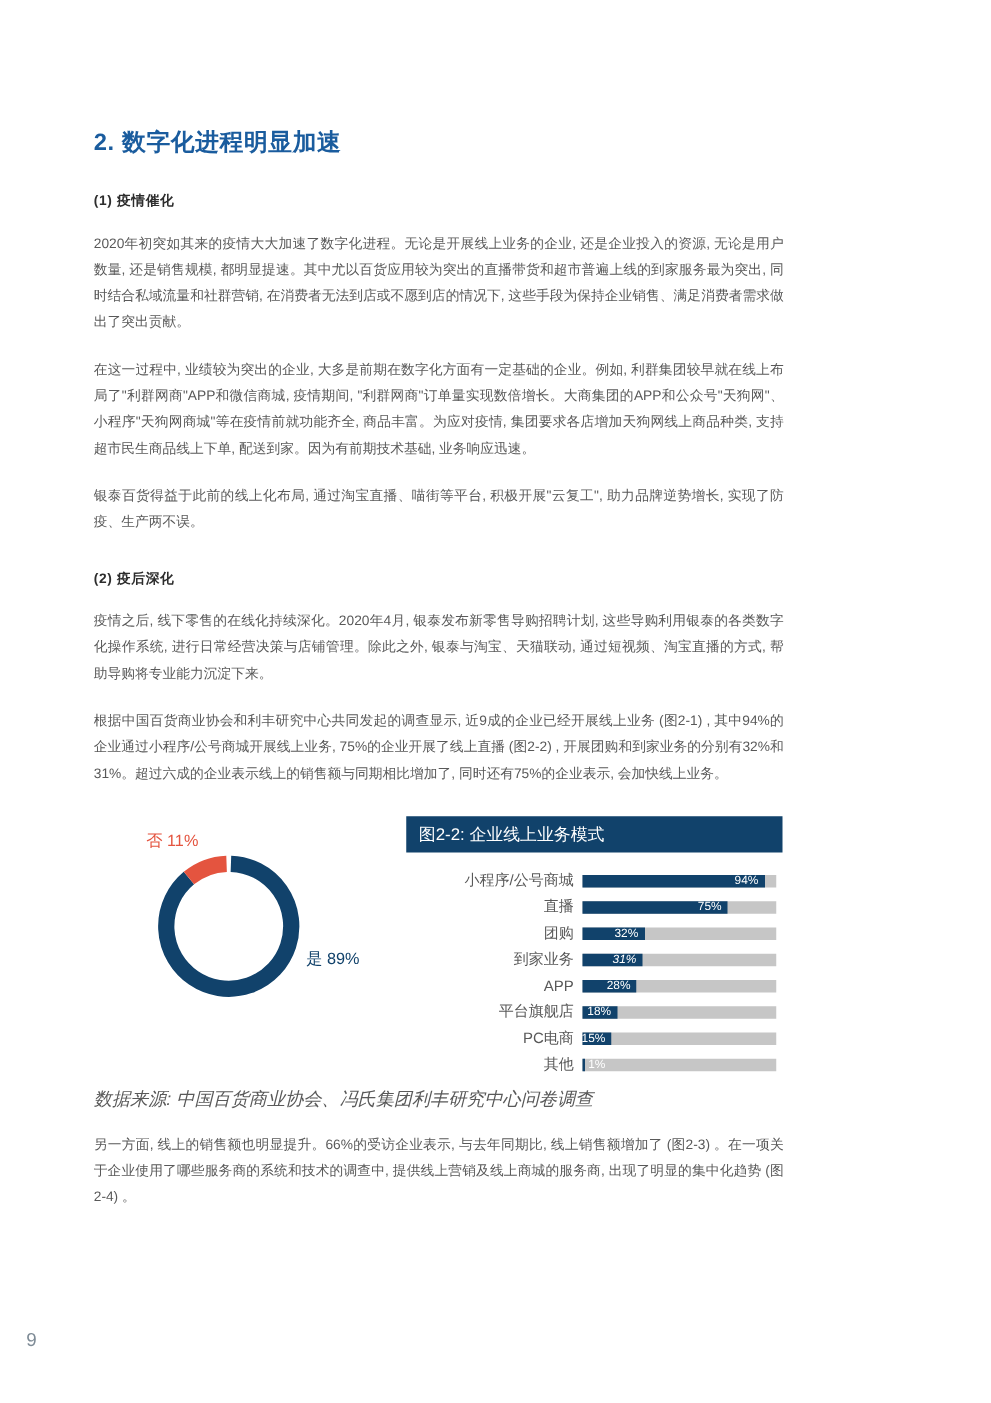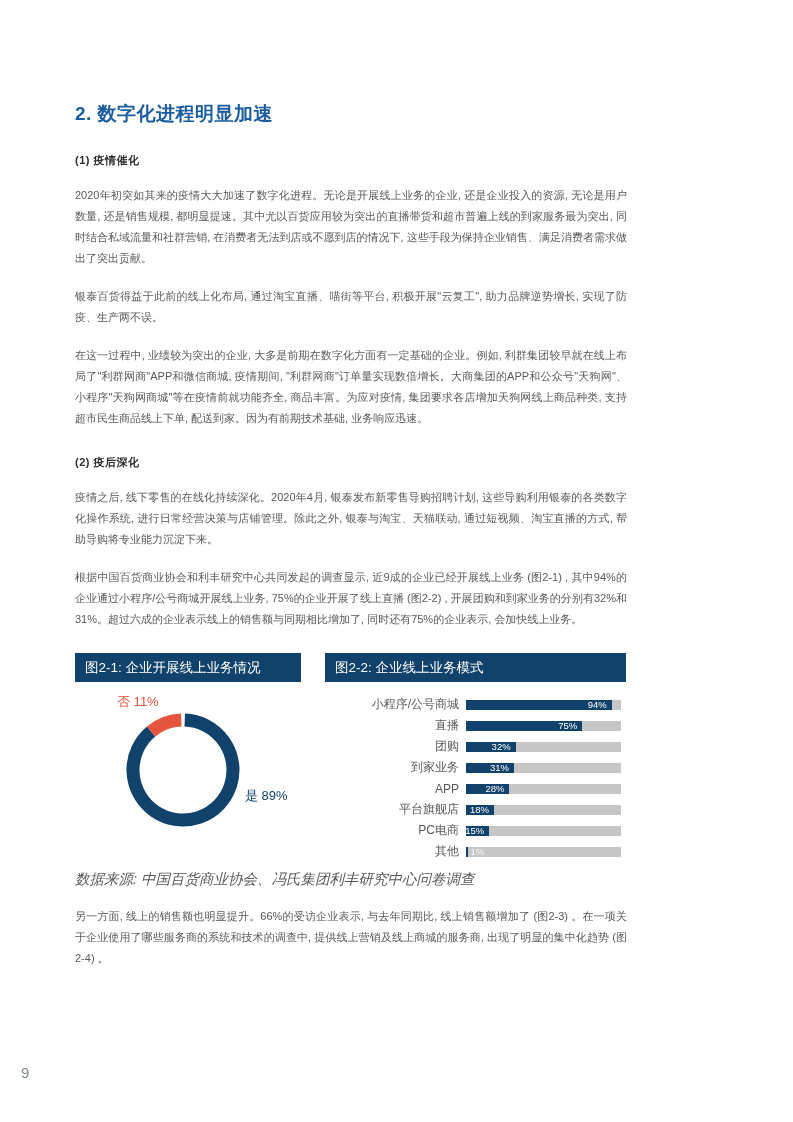--- a/index.html
+++ b/index.html
@@ -145,31 +145,30 @@
 </head>
 <body>
 
 <div class="page">
   <div class="content">
 
     <h1 class="heading">2. 数字化进程明显加速</h1>
 
     <h2 class="subheading">(1) 疫情催化</h2>
     <p class="body-para">2020年初突如其来的疫情大大加速了数字化进程。无论是开展线上业务的企业, 还是企业投入的资源, 无论是用户数量, 还是销售规模, 都明显提速。其中尤以百货应用较为突出的直播带货和超市普遍上线的到家服务最为突出, 同时结合私域流量和社群营销, 在消费者无法到店或不愿到店的情况下, 这些手段为保持企业销售、满足消费者需求做出了突出贡献。</p>
+    <p class="body-para">在这一过程中, 业绩较为突出的企业, 大多是前期在数字化方面有一定基础的企业。例如, 利群集团较早就在线上布局了"利群网商"APP和微信商城, 疫情期间, "利群网商"订单量实现数倍增长。大商集团的APP和公众号"天狗网"、小程序"天狗网商城"等在疫情前就功能齐全, 商品丰富。为应对疫情, 集团要求各店增加天狗网线上商品种类, 支持超市民生商品线上下单, 配送到家。因为有前期技术基础, 业务响应迅速。</p>
     <p class="body-para">银泰百货得益于此前的线上化布局, 通过淘宝直播、喵街等平台, 积极开展"云复工", 助力品牌逆势增长, 实现了防疫、生产两不误。</p>
-    <p class="body-para">在这一过程中, 业绩较为突出的企业, 大多是前期在数字化方面有一定基础的企业。例如, 利群集团较早就在线上布局了"利群网商"APP和微信商城, 疫情期间, "利群网商"订单量实现数倍增长。大商集团的APP和公众号"天狗网"、小程序"天狗网商城"等在疫情前就功能齐全, 商品丰富。为应对疫情, 集团要求各店增加天狗网线上商品种类, 支持超市民生商品线上下单, 配送到家。因为有前期技术基础, 业务响应迅速。</p>
 
     <h2 class="subheading">(2) 疫后深化</h2>
     <p class="body-para">疫情之后, 线下零售的在线化持续深化。2020年4月, 银泰发布新零售导购招聘计划, 这些导购利用银泰的各类数字化操作系统, 进行日常经营决策与店铺管理。除此之外, 银泰与淘宝、天猫联动, 通过短视频、淘宝直播的方式, 帮助导购将专业能力沉淀下来。</p>
     <p class="body-para">根据中国百货商业协会和利丰研究中心共同发起的调查显示, 近9成的企业已经开展线上业务 (图2-1) , 其中94%的企业通过小程序/公号商城开展线上业务, 75%的企业开展了线上直播 (图2-2) , 开展团购和到家业务的分别有32%和31%。超过六成的企业表示线上的销售额与同期相比增加了, 同时还有75%的企业表示, 会加快线上业务。</p>
 
     <div class="charts-row">
 
       <div class="chart-box c1">
-        <div class="chart-title">图2-1: 企业开展线上业务情况</div>
         <div class="donut-wrap">
           <svg class="donut-svg" viewBox="-58 -58 116 116">
             <path id="donut-blue" d="M 1.74 -49.97 A 50 50 0 1 1 -31.87 -38.53" style="stroke: rgb(17, 66, 107);"></path>
             <path id="donut-red" d="M -31.87 -38.53 A 50 50 0 0 1 -1.74 -49.97" style="stroke: rgb(228, 84, 63);"></path>
           </svg>
           <span class="lbl-no">否 11%</span>
           <span class="lbl-yes">是 89%</span>
         </div>
       </div>
 
@@ -194,21 +193,21 @@
             <span class="bar-label">团购</span>
             <span class="bar-track">
                 <span class="bar-fill" style="width: 32%;"></span>
                 <span class="bar-val" style="right: calc(68% + 5px);">32%</span>
               </span>
           </div>
           <div class="bar-row">
             <span class="bar-label">到家业务</span>
             <span class="bar-track">
                 <span class="bar-fill" style="width: 31%;"></span>
-                <span class="bar-val" style="right: calc(69% + 5px);">31%</span>
+                <span class="bar-val" style="right: calc(69% + 5px); font-style: italic;">31%</span>
               </span>
           </div>
           <div class="bar-row">
             <span class="bar-label">APP</span>
             <span class="bar-track">
                 <span class="bar-fill" style="width: 28%;"></span>
                 <span class="bar-val" style="right: calc(72% + 5px);">28%</span>
               </span>
           </div>
           <div class="bar-row">

